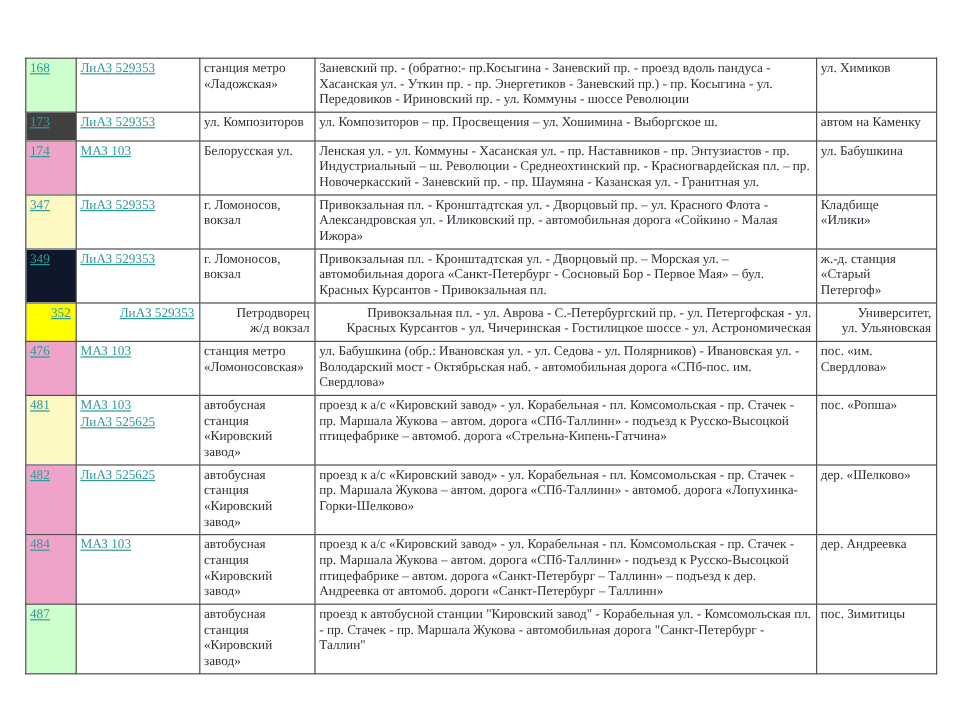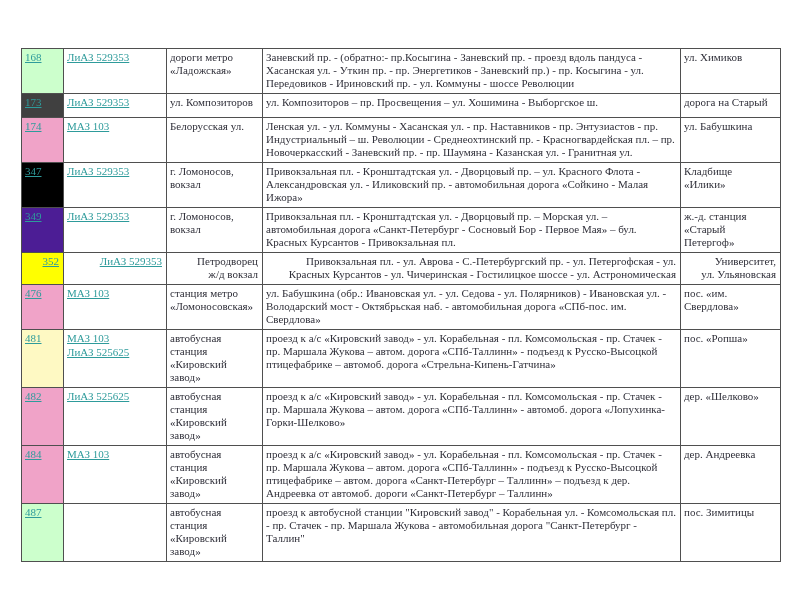--- a/index.html
+++ b/index.html
@@ -55,53 +55,53 @@
         <col style="width: 96px;">
         <col style="width: 418px;">
         <col style="width: 100px;">
       </colgroup>
     <tbody>
         <tr style="height: 45px;">
           <td class="num" style="background: rgb(204, 255, 204);"><a>168</a></td>
           <td class="bus">
             <div><a>ЛиАЗ 529353</a></div>
           </td>
-          <td class="pre">дороги метро «Ладожская»</td>
+          <td class="pre">станция метро «Ладожская»</td>
           <td>Заневский пр. - (обратно:- пр.Косыгина - Заневский пр. - проезд вдоль пандуса - Хасанская ул. - Уткин пр. - пр. Энергетиков - Заневский пр.) - пр. Косыгина - ул. Передовиков - Ириновский пр. - ул. Коммуны - шоссе Революции</td>
           <td class="pre">ул. Химиков</td>
         </tr>
         <tr style="height: 24px;">
           <td class="num" style="background: #404040;"><a>173</a></td>
           <td class="bus">
             <div><a>ЛиАЗ 529353</a></div>
           </td>
           <td class="pre">ул. Композиторов</td>
           <td>ул. Композиторов – пр. Просвещения – ул. Хошимина - Выборгское ш.</td>
-          <td class="pre">дорога на Старый</td>
+          <td class="pre">автом на Каменку</td>
         </tr>
         <tr style="height: 38px;">
           <td class="num" style="background: rgb(240, 163, 200);"><a>174</a></td>
           <td class="bus">
             <div><a>МАЗ 103</a></div>
           </td>
           <td class="pre">Белорусская ул.</td>
           <td>Ленская ул. - ул. Коммуны - Хасанская ул. - пр. Наставников - пр. Энтузиастов - пр. Индустриальный – ш. Революции - Среднеохтинский пр. - Красногвардейская пл. – пр. Новочеркасский - Заневский пр. - пр. Шаумяна - Казанская ул. - Гранитная ул.</td>
           <td class="pre">ул. Бабушкина</td>
         </tr>
         <tr style="height: 31px;">
-          <td class="num" style="background: #000000;"><a>347</a></td>
+          <td class="num" style="background: #fef9c3;"><a>347</a></td>
           <td class="bus">
             <div><a>ЛиАЗ 529353</a></div>
           </td>
           <td class="pre">г. Ломоносов, вокзал</td>
           <td>Привокзальная пл. - Кронштадтская ул. - Дворцовый пр. – ул. Красного Флота - Александровская ул. - Иликовский пр. - автомобильная дорога «Сойкино - Малая Ижора»</td>
           <td class="pre">Кладбище «Илики»</td>
         </tr>
         <tr style="height: 44px;">
-          <td class="num" style="background: #4c1d95;"><a>349</a></td>
+          <td class="num" style="background: #0f172a;"><a>349</a></td>
           <td class="bus">
             <div><a>ЛиАЗ 529353</a></div>
           </td>
           <td class="pre">г. Ломоносов, вокзал</td>
           <td>Привокзальная пл. - Кронштадтская ул. - Дворцовый пр. – Морская ул. – автомобильная дорога «Санкт-Петербург - Сосновый Бор - Первое Мая» – бул. Красных Курсантов - Привокзальная пл.</td>
           <td class="pre">ж.-д. станция «Старый Петергоф»</td>
         </tr>
         <tr style="height: 32px; text-align: right;">
           <td class="num" style="background: rgb(255, 255, 0);"><a>352</a></td>
           <td class="bus">

